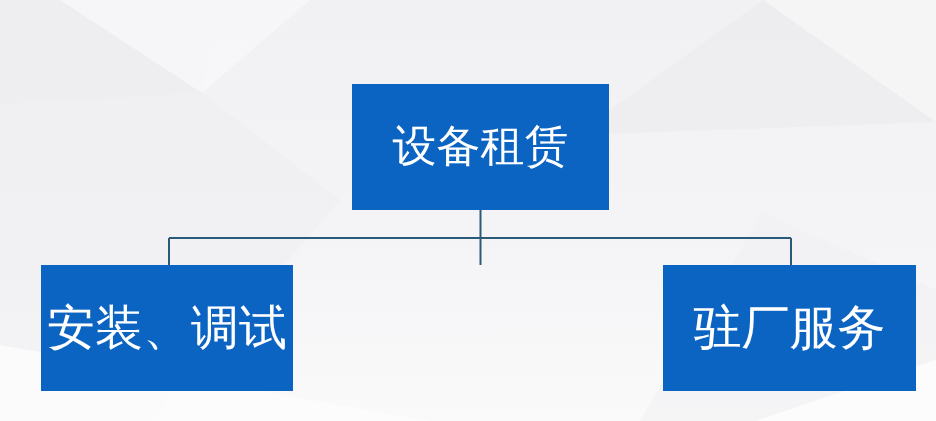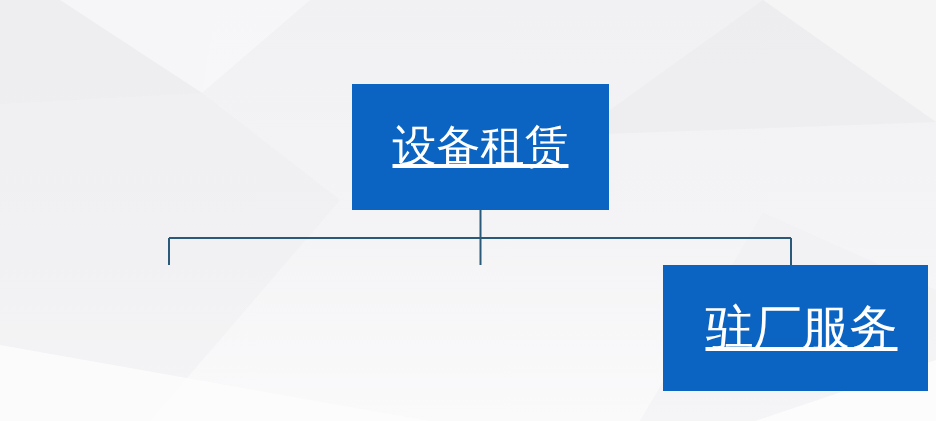--- a/index.html
+++ b/index.html
@@ -25,37 +25,36 @@
   .node {
     position: absolute;
     background: #0b64c2;
     color: #ffffff;
     display: flex;
     align-items: center;
     justify-content: center;
     text-align: center;
     line-height: 1;
     white-space: nowrap;
-    text-decoration: underline;
   }
   .node.root {
     left: 352px;
     top: 84px;
     width: 257px;
     height: 126px;
     font-size: 44px;
   }
   .node.child {
     top: 265px;
     height: 126px;
     font-size: 48px;
   }
   .node.c1 { left: 41px;  width: 252px; }
   .node.c2 { left: 352px; width: 256px; }
-  .node.c3 { left: 663px; width: 253px; padding-left: 12px; }
+  .node.c3 { left: 663px; width: 253px; }
 </style>
 </head>
 <body>
 
 <div class="canvas">
 
   <svg class="bg" viewBox="0 0 936 421">
     <polygon points="0,0 215,0 202,93 0,104" fill="#ebebed" opacity="0.55"></polygon>
     <polygon points="60,0 310,0 202,93" fill="#f8f8fa" opacity="0.8"></polygon>
     <polygon points="202,93 340,200 150,421 0,421 0,104" fill="#ededef" opacity="0.45"></polygon>
@@ -73,19 +72,22 @@
       <line x1="169" y1="238" x2="169" y2="265"></line>
       <line x1="480.5" y1="238" x2="480.5" y2="265"></line>
       <line x1="791" y1="238" x2="791" y2="265"></line>
     </g>
   </svg>
 
   <div class="node root">
     <span>设备租赁</span>
   </div>
 
+  <div class="node child c1">
+    <span>安装、调试</span>
+  </div>
 
 
   <div class="node child c3">
     <span>驻厂服务</span>
   </div>
 
 </div>
 
 </body></html>

